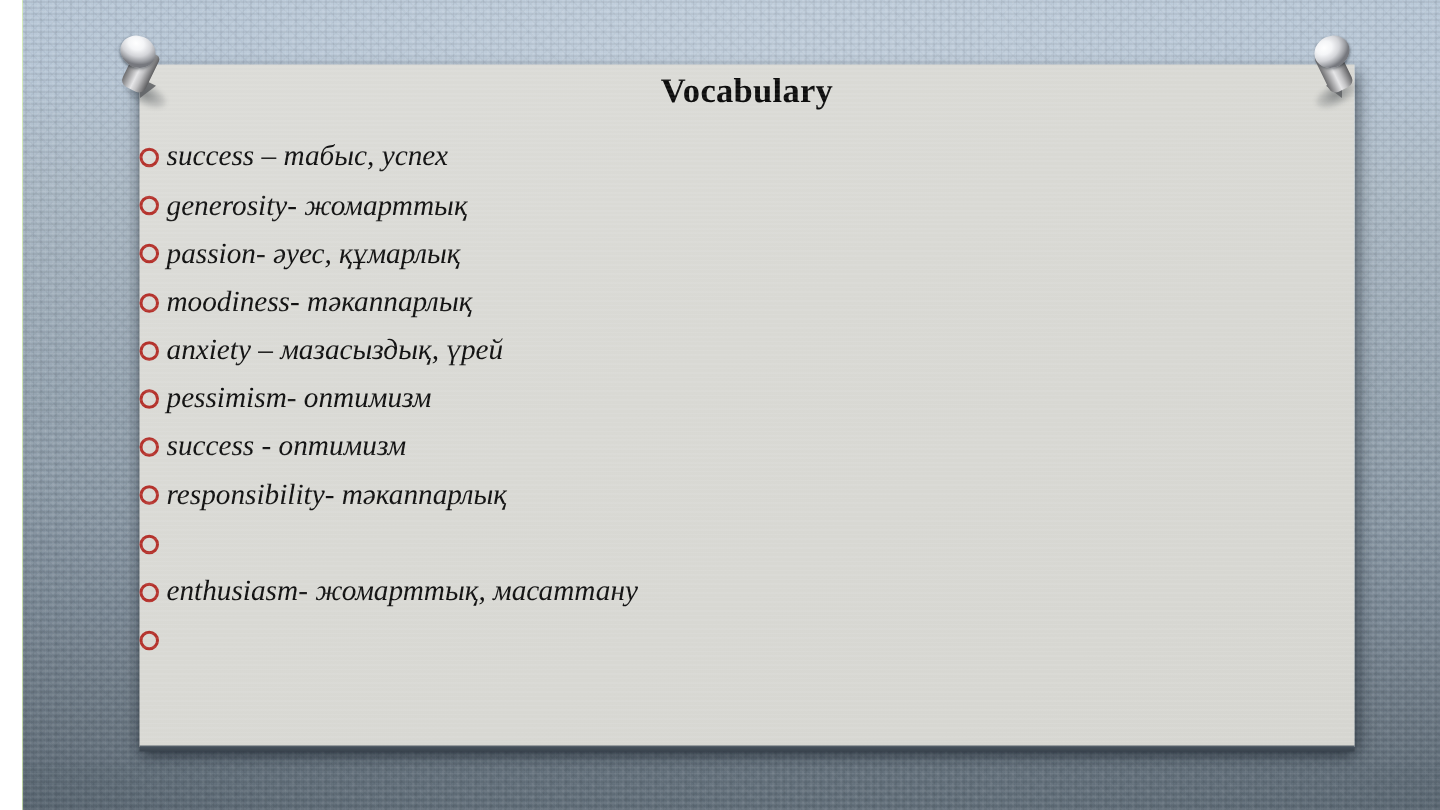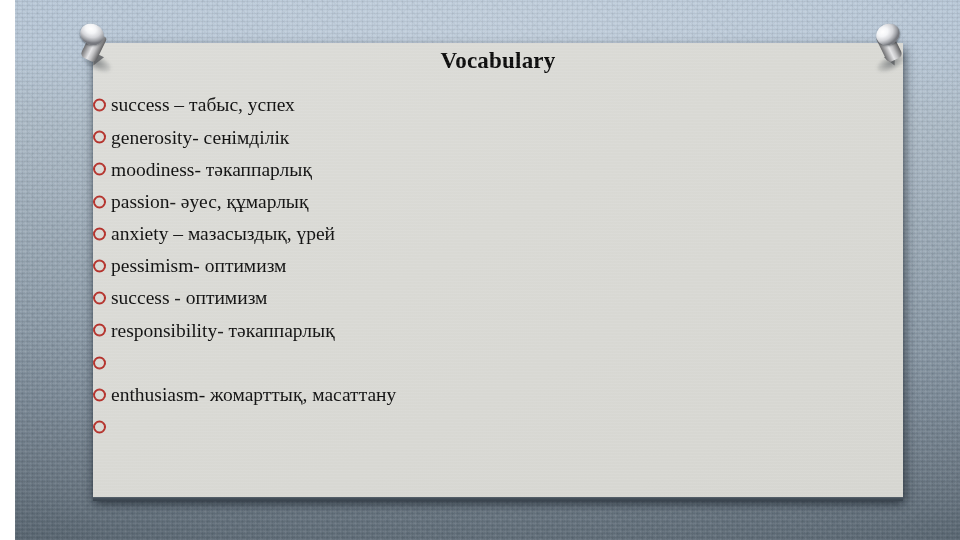--- a/index.html
+++ b/index.html
@@ -158,20 +158,21 @@
     border: 2px solid #b4322c;
     border-radius: 50%;
     box-sizing: border-box;
     flex: none;
   }
   .vocab-text {
     font-size: 19.5px;
     color: #111111;
     line-height: 1;
     white-space: nowrap;
+    font-style: italic;
   }
 
   
   .pin {
     position: absolute;
     width: 46px;
     height: 50px;
     pointer-events: none;
   }
   #pin-left  { left: 56px;  top: 20px; }
@@ -254,29 +255,29 @@
 
     <div id="title">Vocabulary</div>
 
     <ul id="vocab-list">
       <li class="vocab-item">
         <span class="bullet-ring"></span>
         <span class="vocab-text">success – табыс, успех</span>
       </li>
       <li class="vocab-item">
         <span class="bullet-ring"></span>
-        <span class="vocab-text">generosity- сенімділік</span>
+        <span class="vocab-text">generosity- жомарттық</span>
+      </li>
+      <li class="vocab-item">
+        <span class="bullet-ring"></span>
+        <span class="vocab-text">passion- әуес, құмарлық</span>
       </li>
       <li class="vocab-item">
         <span class="bullet-ring"></span>
         <span class="vocab-text">moodiness- тәкаппарлық</span>
-      </li>
-      <li class="vocab-item">
-        <span class="bullet-ring"></span>
-        <span class="vocab-text">passion- әуес, құмарлық</span>
       </li>
       <li class="vocab-item">
         <span class="bullet-ring"></span>
         <span class="vocab-text">anxiety – мазасыздық, үрей</span>
       </li>
       <li class="vocab-item">
         <span class="bullet-ring"></span>
         <span class="vocab-text">pessimism- оптимизм</span>
       </li>
       <li class="vocab-item">

